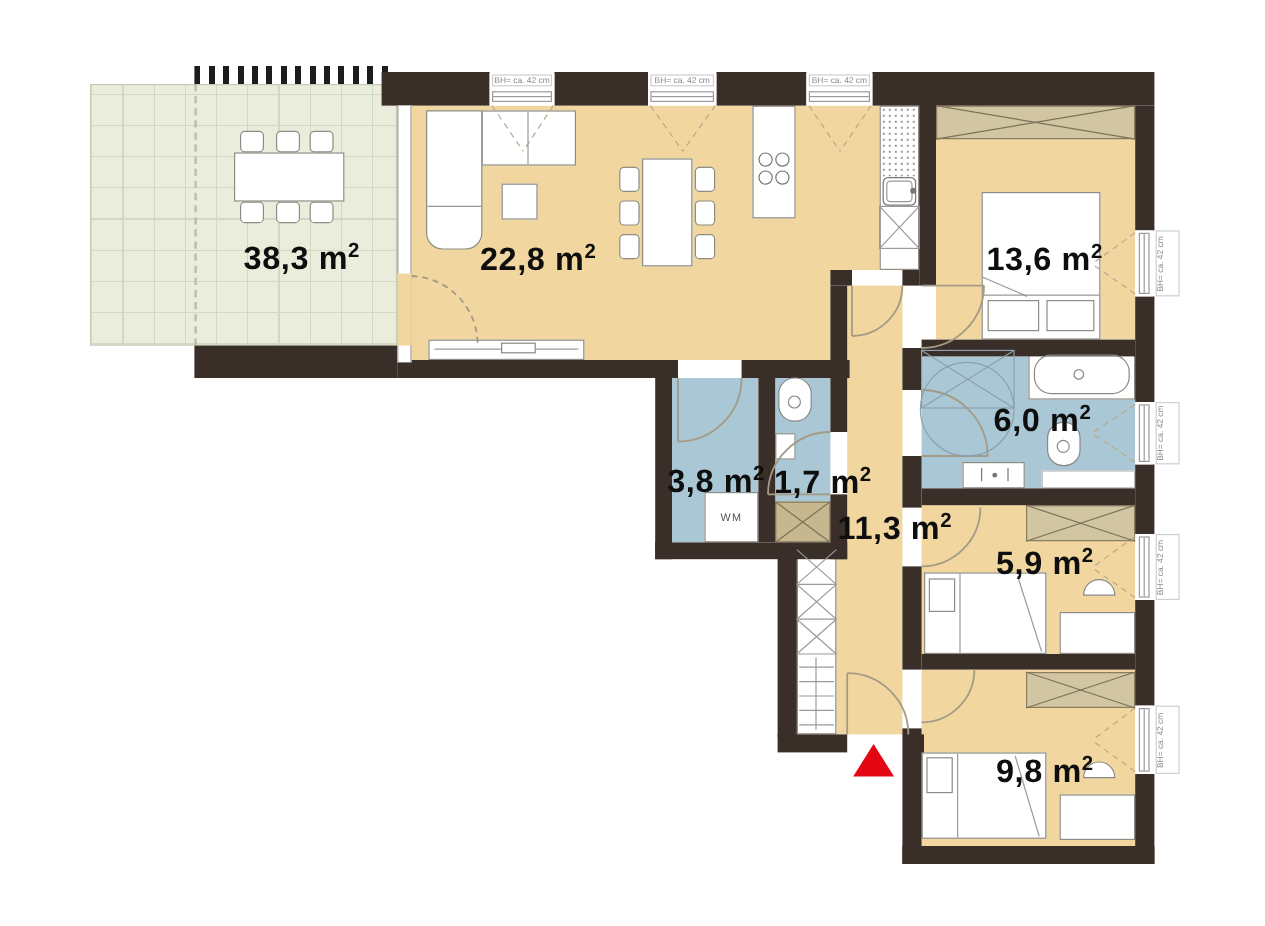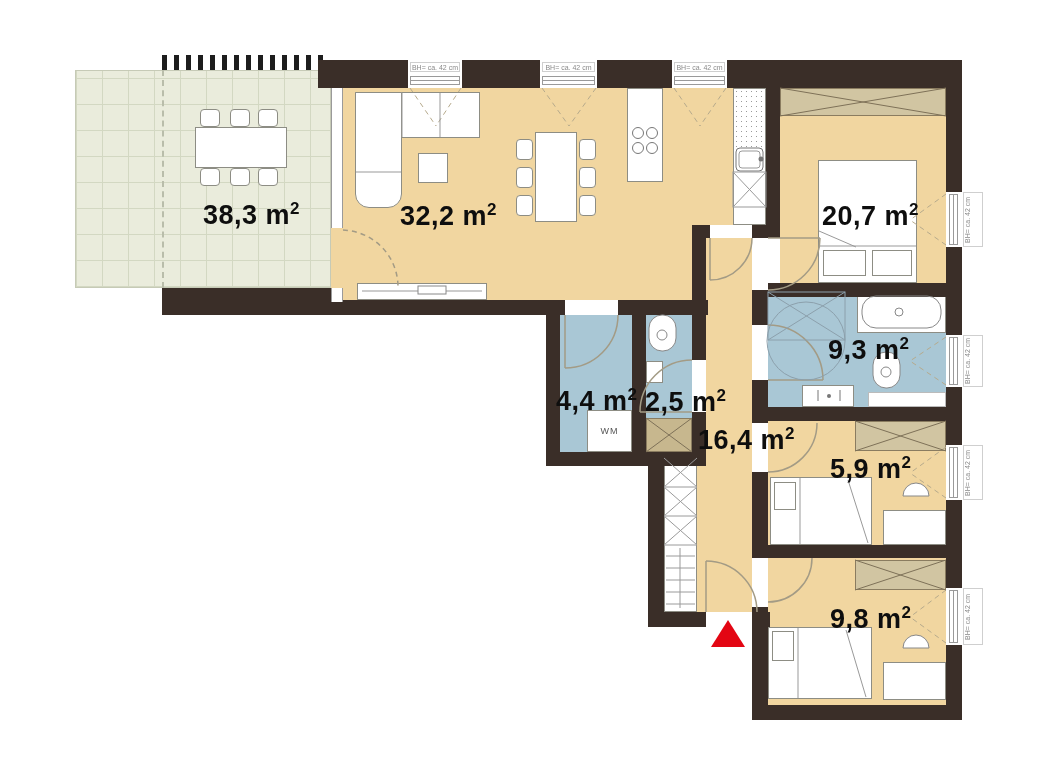--- a/index.html
+++ b/index.html
@@ -310,22 +310,22 @@
     </g>
     <rect x="418" y="286" width="28" height="8" fill="#fff" stroke="#888"></rect>
 
     <path d="M903,509 A13,13 0 0 0 929,509 Z" transform="rotate(180 916 502.5)" fill="#fff" stroke="#888"></path>
     <path d="M903,661 A13,13 0 0 0 929,661 Z" transform="rotate(180 916 654.5)" fill="#fff" stroke="#888"></path>
 
     <polygon class="red-tri" points="728,620 711,647 745,647"></polygon>
   </svg>
 
   <div class="rlabel" style="left:203px;top:199px"><span>38,3 m</span><sup>2</sup></div>
-  <div class="rlabel" style="left:400px;top:200px"><span>32,2 m</span><sup>2</sup></div>
-  <div class="rlabel" style="left:822px;top:200px"><span>20,7 m</span><sup>2</sup></div>
-  <div class="rlabel" style="left:828px;top:334px"><span>9,3 m</span><sup>2</sup></div>
-  <div class="rlabel" style="left:556px;top:385px"><span>4,4 m</span><sup>2</sup></div>
-  <div class="rlabel" style="left:645px;top:386px"><span>2,5 m</span><sup>2</sup></div>
-  <div class="rlabel" style="left:698px;top:424px"><span>16,4 m</span><sup>2</sup></div>
+  <div class="rlabel" style="left:400px;top:200px"><span>22,8 m</span><sup>2</sup></div>
+  <div class="rlabel" style="left:822px;top:200px"><span>13,6 m</span><sup>2</sup></div>
+  <div class="rlabel" style="left:828px;top:334px"><span>6,0 m</span><sup>2</sup></div>
+  <div class="rlabel" style="left:556px;top:385px"><span>3,8 m</span><sup>2</sup></div>
+  <div class="rlabel" style="left:645px;top:386px"><span>1,7 m</span><sup>2</sup></div>
+  <div class="rlabel" style="left:698px;top:424px"><span>11,3 m</span><sup>2</sup></div>
   <div class="rlabel" style="left:830px;top:453px"><span>5,9 m</span><sup>2</sup></div>
-  <div class="rlabel" style="left:830px;top:603px"><span>9,8 m</span><sup>2</sup></div>
+  <div class="rlabel" style="left:830px;top:627px"><span>9,8 m</span><sup>2</sup></div>
 
 </div>
 
 </body></html>

